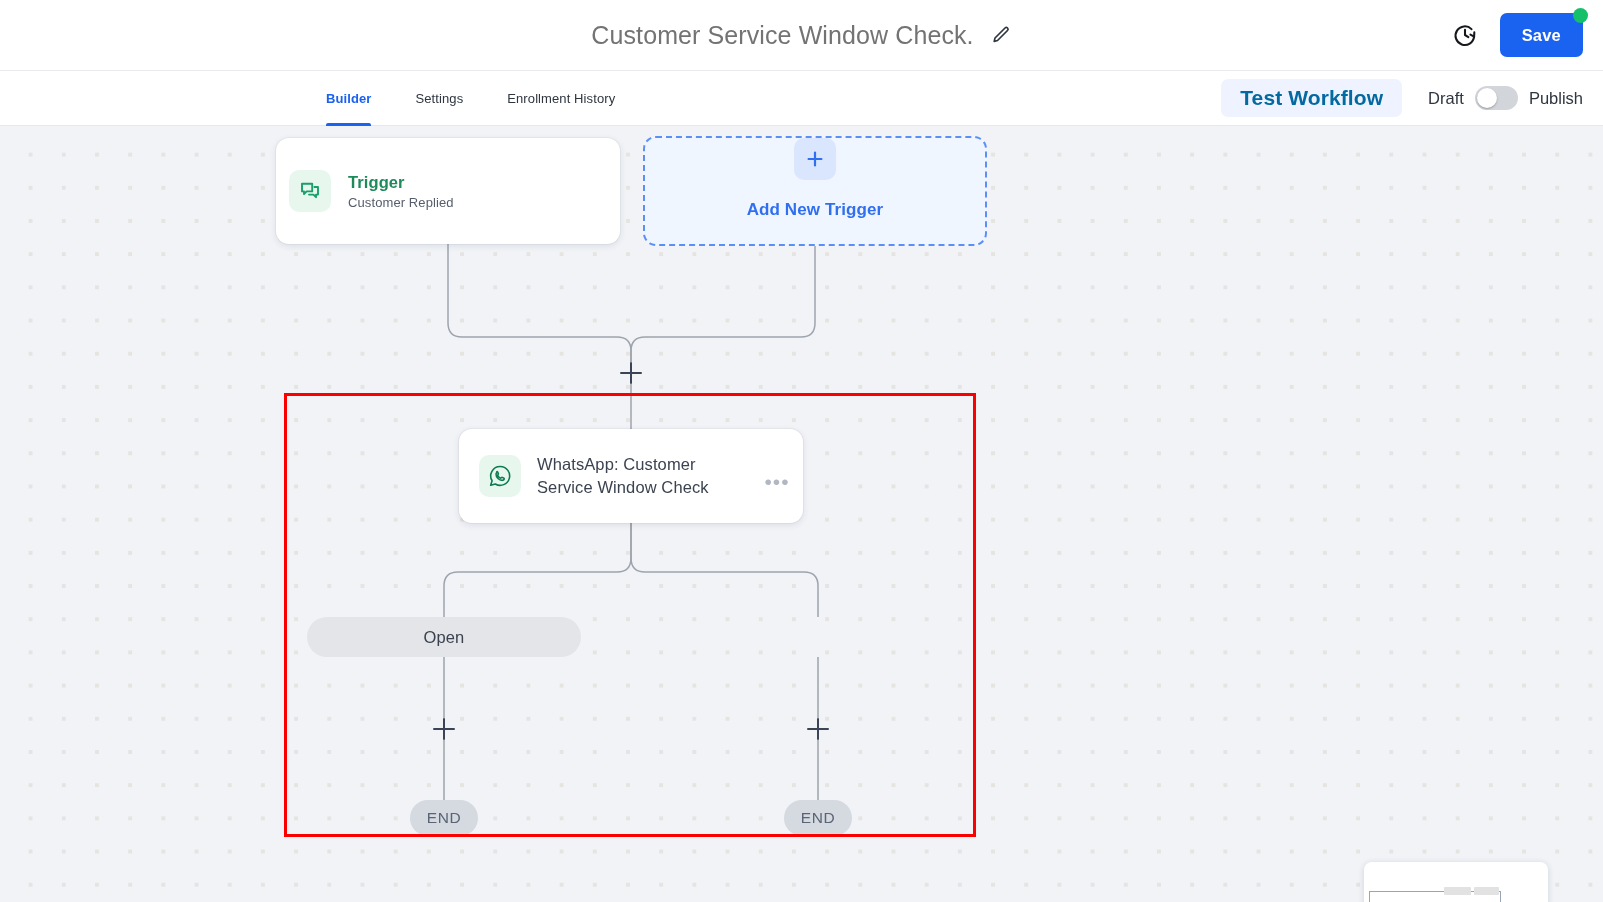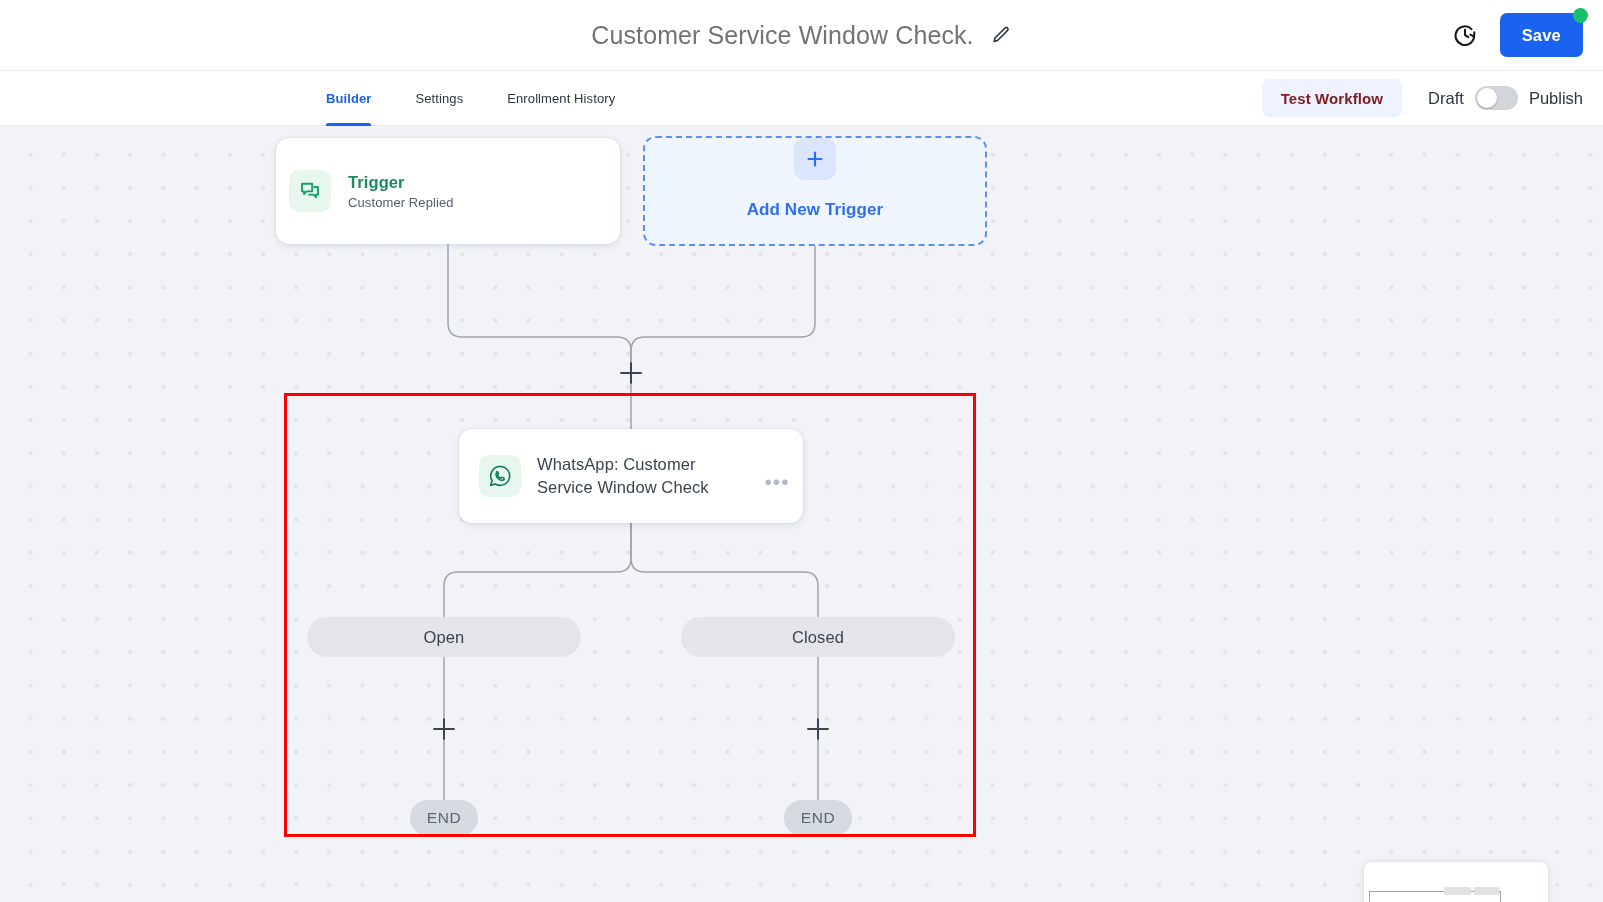--- a/index.html
+++ b/index.html
@@ -61,22 +61,22 @@
   .tab.active { color: #1a62f0; font-weight: 600; }
   .tab.active::after {
     content: ""; position: absolute; left: 0; right: 0; bottom: 0;
     height: 3px; background: #1a62f0; border-radius: 2px 2px 0 0;
   }
   .tabbar-right {
     position: absolute; right: 20px; top: 50%; transform: translateY(-50%);
     display: flex; align-items: center; gap: 26px;
   }
   .test-btn {
-    background: #eef3ff; color: #7f1d1d; border: none; border-radius: 7px;
-    font-size: 15px; font-weight: 600; font-family: inherit;
+    background: #eef3ff; color: #0369a1; border: none; border-radius: 7px;
+    font-size: 21px; font-weight: 600; font-family: inherit;
     padding: 0 19px; height: 38px; cursor: pointer; letter-spacing: .1px;
   }
   .toggle-group { display: flex; align-items: center; gap: 11px; }
   .toggle-label { font-size: 16.5px; color: #2f3640; }
   .toggle-switch {
     width: 43px; height: 24px; border-radius: 12px; background: #d2d5da;
     position: relative; cursor: pointer; flex: none;
   }
   .toggle-knob {
     position: absolute; left: 2px; top: 2px; width: 20px; height: 20px;
@@ -290,21 +290,20 @@
       </div>
       <div class="wa-title">WhatsApp: Customer Service Window Check</div>
       <div class="dots-menu">
         <span>•••</span>
       </div>
     </div>
 
     <div class="plus-handle plus-merge"></div>
 
     <div class="pill pill-open">Open</div>
-    <div class="pill pill-closed">Closed</div>
 
     <div class="plus-handle plus-br-l"></div>
     <div class="plus-handle plus-br-r"></div>
 
     <div class="end-pill end-left">END</div>
     <div class="end-pill end-right">END</div>
 
     <div class="red-rect"></div>
 
     <div class="minimap">

